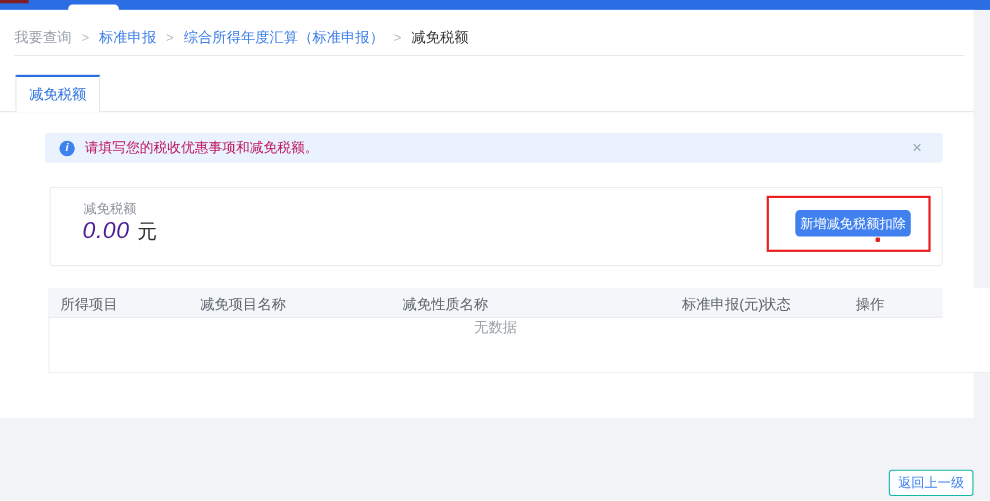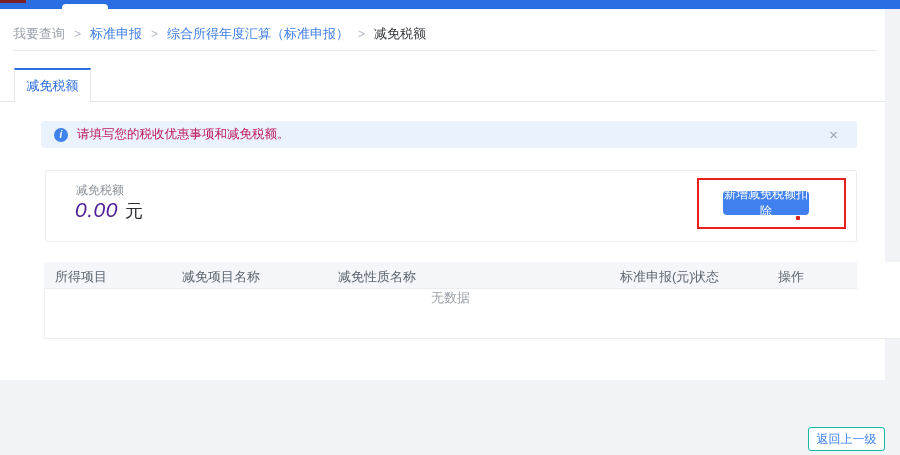--- a/index.html
+++ b/index.html
@@ -59,39 +59,39 @@
   }
   .card-label { position:absolute; left:30px; top:11px; font-size:12px; color:#8b9199; }
   .card-value { position:absolute; left:29px; top:27px; display:flex; align-items:baseline; }
   .amount { color:#4c1d95; font-size:21px; font-weight:500; letter-spacing:0.5px;font-style:italic; }
   .unit   { color:#2d2f33; font-size:18px; margin-left:7px; }
   .red-annotation {
     position:absolute; left:651px; top:7px; width:149px; height:51px;
     border:2px solid #ea1f1f; background:transparent; pointer-events:none;
   }
   .add-btn {
-    position:absolute; left:677px; top:20px; width:86px; height:24px;
+    position:absolute; left:677px; top:20px; width:105px; height:24px;
     background:#4080ef; border:none; border-radius:4px;
     color:#ffffff; font-size:12px; cursor:pointer;
     font-family:inherit; display:flex; align-items:center; justify-content:center;
   }
   .red-tick { position:absolute; left:750px; top:45px; width:4px; height:4px; background:#e02222; border-radius:1px; }
 
   
   .table {
     position:absolute; left:44px; top:253px; width:898px; height:77px;
     border:1px solid #eceef1; border-top:none; background:#ffffff;
   }
   .thead {
     position:absolute; left:-1px; top:0; width:813px; height:27px;
     background:#f4f6f9; border-bottom:1px solid #ebedf0;
     font-size:13px; color:#5c6570;
   }
   .th { position:absolute; top:6px; white-space:nowrap; }
-  .th-0 { left:11px; }  .th-1 { left:138px; } .th-2 { left:294px; }
+  .th-0 { left:11px; }  .th-1 { left:138px; } .th-2 { left:322px; }
   .th-3 { left:576px; } .th-4 { left:649px; } .th-5 { left:734px;text-align:right; }
   .tbody {
     position:absolute; left:0; top:27px; width:811px; height:49px;
     display:flex; align-items:flex-start; justify-content:center;
   }
   .empty { color:#9ba1a9; font-size:13px; }
 
   
   .back-btn {
     position:absolute; left:808px; top:427px; width:77px; height:24px;

